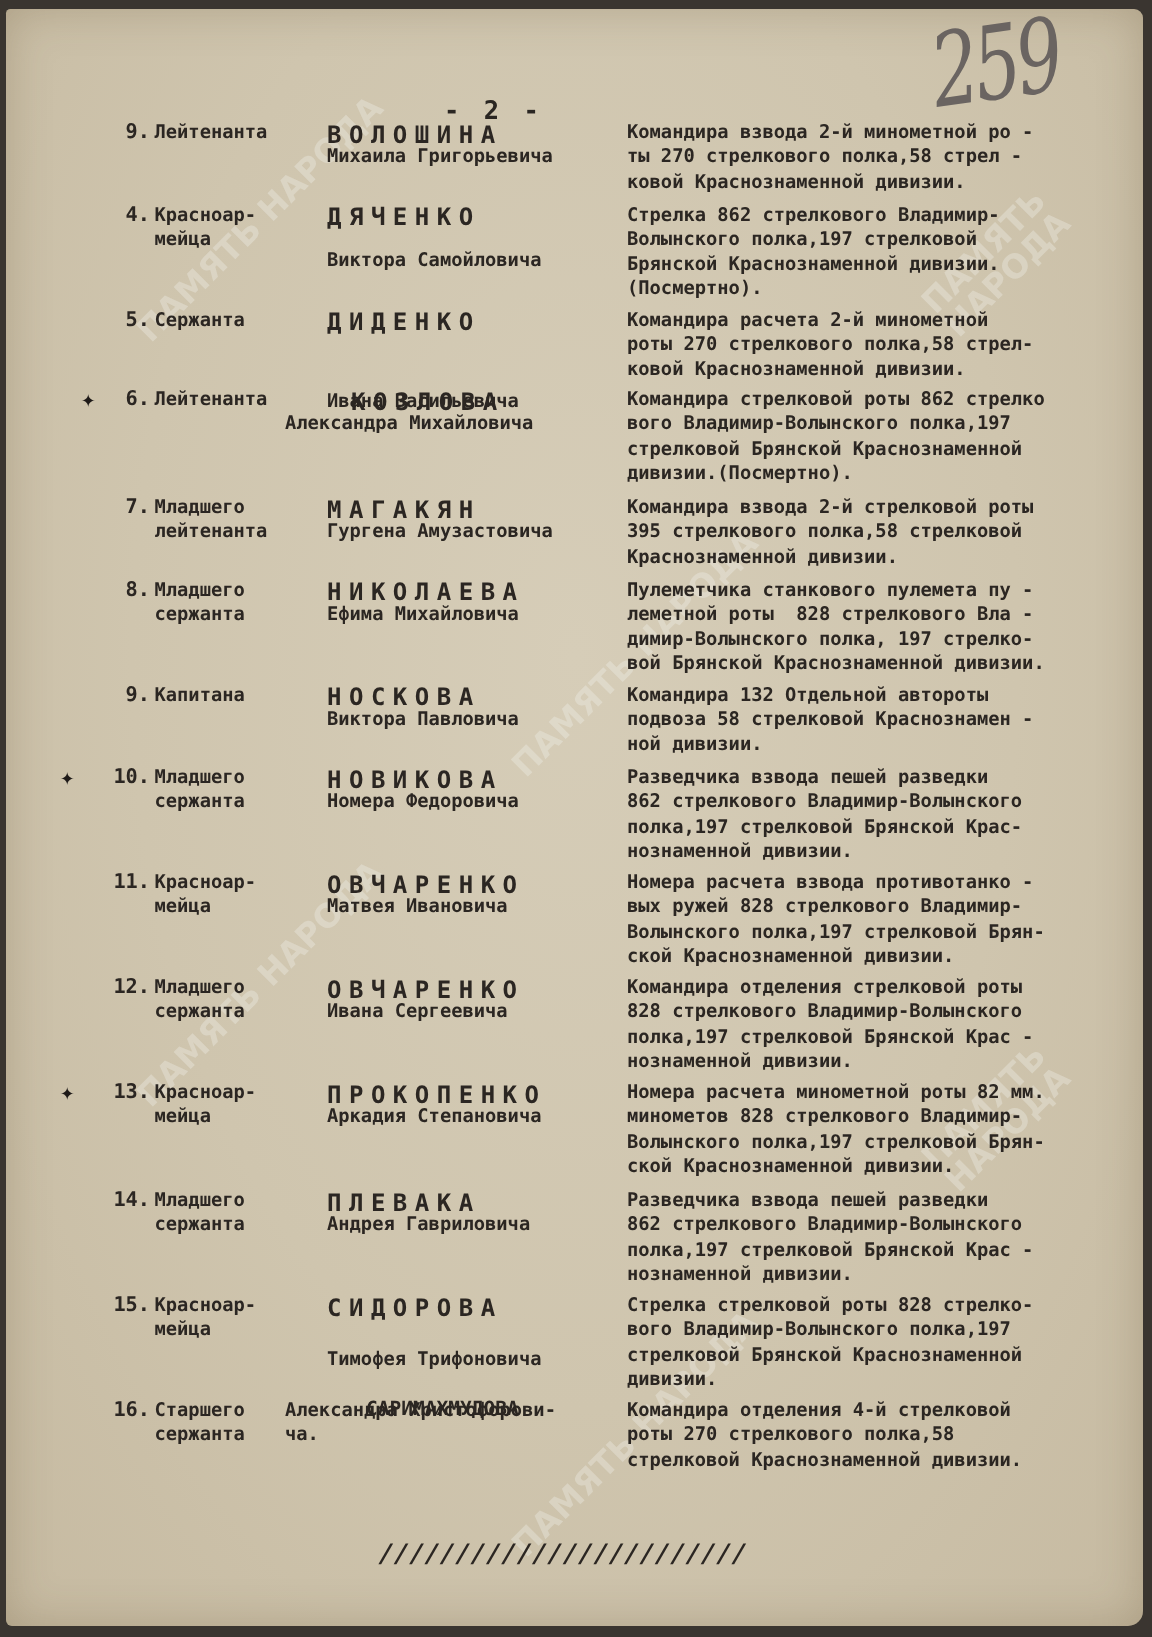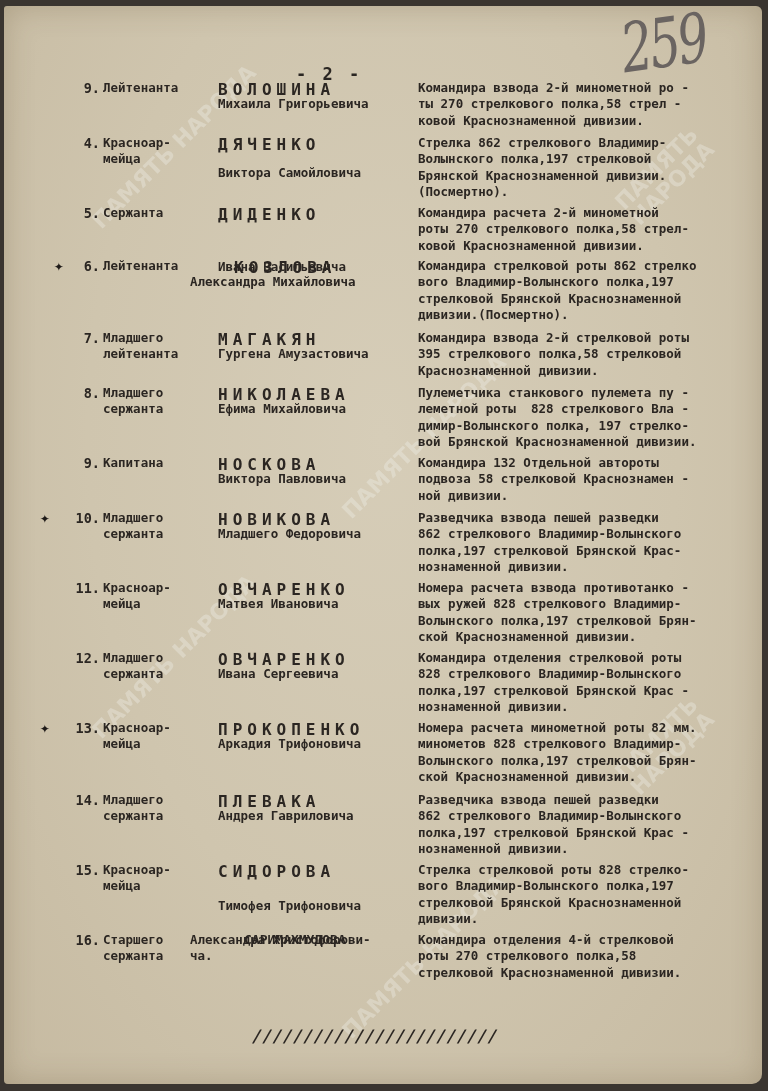--- a/index.html
+++ b/index.html
@@ -143,21 +143,21 @@
         <span class="desc">Командира 132 Отдельной автороты
 подвоза 58 стрелковой Краснознамен -
 ной дивизии.</span>
       </div>
       <div class="entry" style="top: 504px;">
         <span class="mark" style="left:36px;top:-2px;">✦</span>
         <span class="num">10.</span>
         <span class="rank">Младшего
 сержанта</span>
         <span class="surname" style="">НОВИКОВА</span>
-        <span class="given" style="top:16px;">Младшего Федоровича</span>
+        <span class="given" style="top:16px;">Номера Федоровича</span>
         <span class="desc">Разведчика взвода пешей разведки
 862 стрелкового Владимир-Волынского
 полка,197 стрелковой Брянской Крас-
 нознаменной дивизии.</span>
       </div>
       <div class="entry" style="top: 574px;">
         <span class="num">11.</span>
         <span class="rank">Красноар-
 мейца</span>
         <span class="surname" style="">ОВЧАРЕНКО</span>
@@ -177,21 +177,21 @@
 828 стрелкового Владимир-Волынского
 полка,197 стрелковой Брянской Крас -
 нознаменной дивизии.</span>
       </div>
       <div class="entry" style="top: 714px;">
         <span class="mark" style="left:36px;top:-2px;">✦</span>
         <span class="num">13.</span>
         <span class="rank">Красноар-
 мейца</span>
         <span class="surname" style="">ПРОКОПЕНКО</span>
-        <span class="given" style="top:16px;">Аркадия Трифоновича</span>
+        <span class="given" style="top:16px;">Аркадия Степановича</span>
         <span class="desc">Номера расчета минометной роты 82 мм.
 минометов 828 стрелкового Владимир-
 Волынского полка,197 стрелковой Брян-
 ской Краснознаменной дивизии.</span>
       </div>
       <div class="entry" style="top: 786px;">
         <span class="num">14.</span>
         <span class="rank">Младшего
 сержанта</span>
         <span class="surname" style="">ПЛЕВАКА</span>

